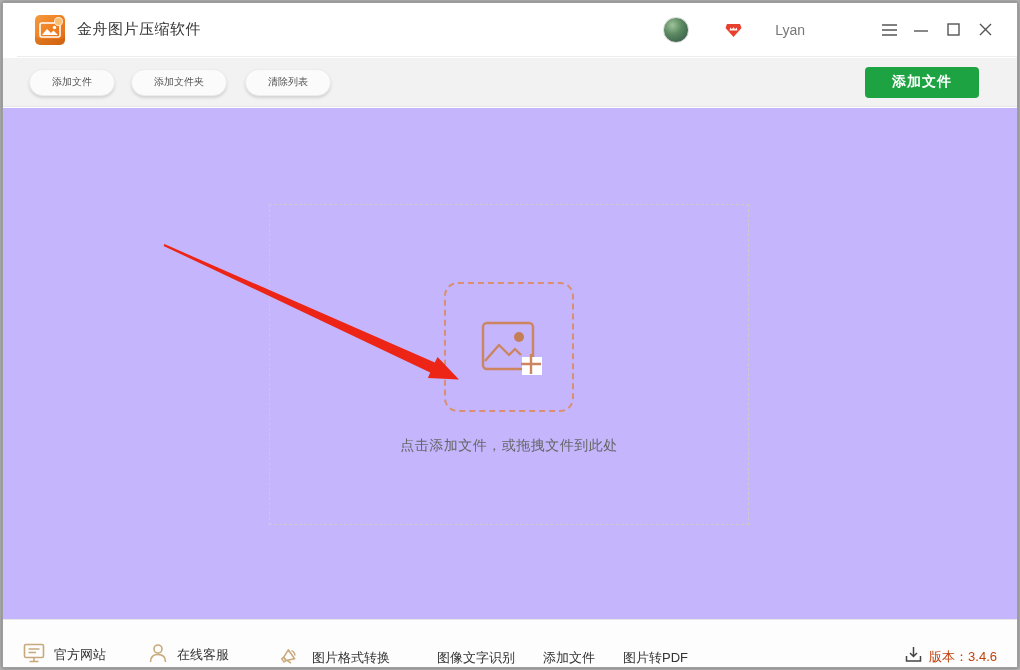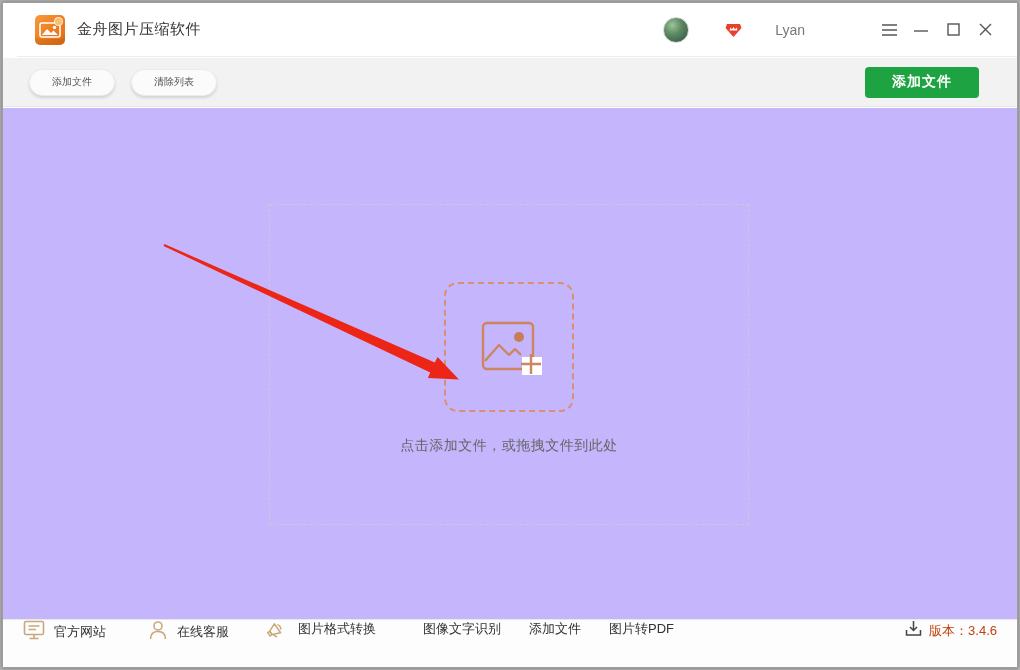--- a/index.html
+++ b/index.html
@@ -48,21 +48,21 @@
                    width:130px; height:130px; border:2px dashed #da9070; border-radius:14px;
                    display:flex; align-items:center; justify-content:center; }
   .drop-hint { position:absolute; top:232px; width:100%; text-align:center; font-size:14px; color:#666;
                letter-spacing:.5px; }
 
   
   .arrow-layer { position:absolute; inset:0; pointer-events:none; z-index:5; }
 
   
   .footer { position:absolute; bottom:0; left:0; right:0; height:48px; background:#fdfdfd;
-            border-top:1px solid #e8e8e8; display:flex; align-items:flex-start; padding:0 20px; }
+            border-top:1px solid #e8e8e8; display:flex; align-items:flex-end; padding:0 20px; }
   .footer-item { display:flex; align-items:center; cursor:pointer; }
   .footer-item .txt { font-size:13px; color:#333; margin-left:9px; }
   .footer-link { font-size:13px; color:#333; cursor:pointer; }
   .footer-right { margin-left:auto; display:flex; align-items:center; cursor:pointer; }
   .footer-right .txt { font-size:13px; color:#c2410c; margin-left:7px; }
 </style>
 </head>
 <body>
 
 <div class="window">
@@ -108,20 +108,21 @@
           <svg width="13" height="13" viewBox="0 0 13 13">
             <path d="M1 1 L12 12 M12 1 L1 12" stroke="#555" stroke-width="1.4"></path>
           </svg>
         </div>
       </div>
     </div>
   </div>
 
   <div class="toolbar">
     <button class="pill-btn">添加文件</button>
+    <button class="pill-btn wide">添加文件夹</button>
     <button class="pill-btn">清除列表</button>
     <button class="convert-btn">添加文件</button>
   </div>
 
   <div class="main">
     <div class="dropzone">
       <div class="drop-icon-box">
         <svg width="74" height="74" viewBox="0 0 74 74">
           <rect x="11" y="13" width="50" height="46" rx="4" fill="none" stroke="#cd8560" stroke-width="2.4"></rect>
           <circle cx="47" cy="27" r="5" fill="#c67e56"></circle>
@@ -144,21 +145,21 @@
       <span>
         <svg width="22" height="20" viewBox="0 0 22 20">
           <rect x="1.5" y="1.5" width="19" height="13" rx="1.5" fill="none" stroke="#c9a97c" stroke-width="1.6"></rect>
           <path d="M5.5 6 H16.5 M5.5 9.5 H13" stroke="#c9a97c" stroke-width="1.4"></path>
           <path d="M11 15 V18 M6.5 18.5 H15.5" stroke="#c9a97c" stroke-width="1.6"></path>
         </svg>
       </span>
       <span class="txt">官方网站</span>
     </div>
 
-    <div class="footer-item" style="margin-right:36px">
+    <div class="footer-item" style="margin-right:50px">
       <span>
         <svg width="20" height="20" viewBox="0 0 20 20">
           <circle cx="10" cy="6" r="4" fill="none" stroke="#c9a97c" stroke-width="1.6"></circle>
           <path d="M2.5 19 C2.5 13.5 6 11.5 10 11.5 C14 11.5 17.5 13.5 17.5 19" fill="none" stroke="#c9a97c" stroke-width="1.6"></path>
         </svg>
       </span>
       <span class="txt">在线客服</span>
     </div>
 
     <span style="margin-right:12px; display:flex">

